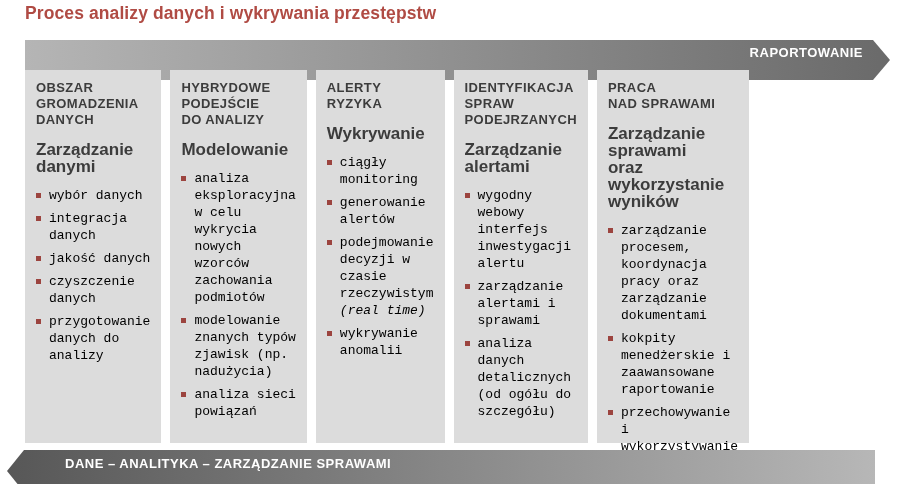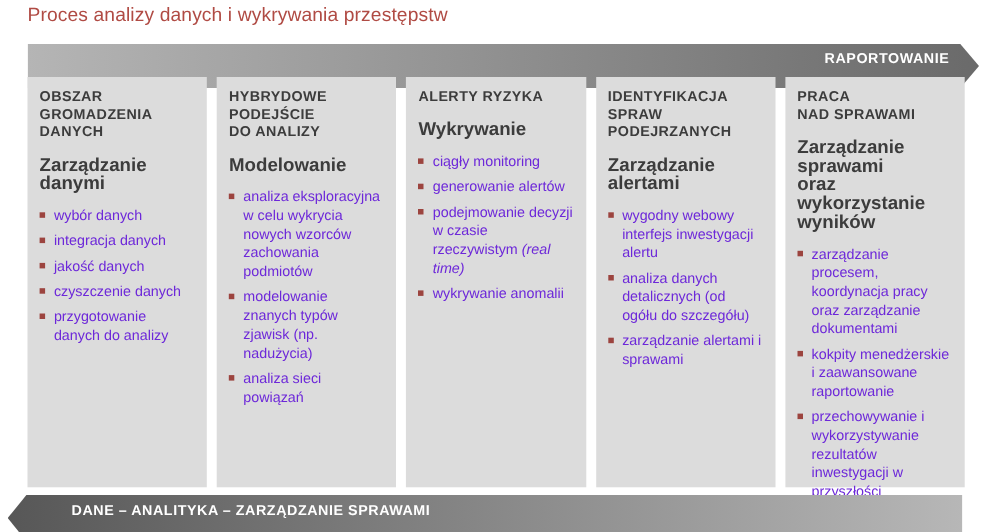--- a/index.html
+++ b/index.html
@@ -6,21 +6,21 @@
   html, body { background: #ffffff; }
   body {
     font-family: "Liberation Sans", "DejaVu Sans", sans-serif;
     width: 900px; height: 484px; position: relative; overflow: hidden;
   }
   .page { position: absolute; inset: 0; width: 900px; height: 484px; background: #ffffff; }
 
   
   .title {
     position: absolute; left: 25px; top: 3px;
-    font-size: 17.5px; font-weight: normal; color: #b04b44;
+    font-size: 17.5px; font-weight: bold; color: #b04b44;
     letter-spacing: 0.1px;
   }
 
   
   .banner {
     position: absolute; color: #ffffff; font-weight: bold; font-size: 13px;
     letter-spacing: 0.5px; white-space: nowrap;
   }
   .banner-top {
     left: 25px; top: 40px; width: 865px; height: 40px; line-height: 26px;
@@ -30,39 +30,39 @@
   }
   .banner-bottom {
     left: 7px; top: 450px; width: 868px; height: 42px; line-height: 28px;
     background: linear-gradient(to right, #575757, #b7b7b7);
     clip-path: polygon(17px 0, 100% 0, 100% 100%, 17px 100%, 0 50%);
     text-align: left; padding-left: 58px;
   }
 
   
   .columns {
-    position: absolute; left: 25px; top: 70px; width: 852px; height: 373px;
+    position: absolute; left: 25px; top: 70px; width: 724px; height: 373px;
     display: flex; gap: 9px;
   }
   .col {
     flex: 1 1 0; background: #dcdcdc; padding: 10px 11px 10px 11px;
   }
   .col-header {
     font-size: 13px; font-weight: bold; color: #3c3c3c;
     line-height: 16px; letter-spacing: 0.4px;
     white-space: pre-line; margin-bottom: 13px;
   }
   .col-subheader {
     font-size: 17px; font-weight: bold; color: #3c3c3c;
     line-height: 17px; white-space: pre-line; margin-bottom: 12px;
   }
   .bullets { list-style: none; }
   .bullet {
     position: relative; padding-left: 13px; margin-bottom: 6px;
-    font-size: 13px; line-height: 17px; color: #6d28d9;
+    font-size: 13px; line-height: 17px; color: #000000; font-family: Liberation Mono, monospace;
   }
   .bullet::before {
     content: ""; position: absolute; left: 0; top: 6px;
     width: 5px; height: 5px; background: #9c443f;
   }
   .bullet em { font-style: italic; }
 </style>
 </head>
 <body>
 
@@ -113,22 +113,22 @@
       </ul>
     </section>
 
     <section class="col">
       <h2 class="col-header">IDENTYFIKACJA
 SPRAW
 PODEJRZANYCH</h2>
       <h3 class="col-subheader">Zarządzanie alertami</h3>
       <ul class="bullets">
         <li class="bullet"><span>wygodny webowy interfejs inwestygacji alertu</span></li>
+        <li class="bullet"><span>zarządzanie alertami i sprawami</span></li>
         <li class="bullet"><span>analiza danych detalicznych (od ogółu do szczegółu)</span></li>
-        <li class="bullet"><span>zarządzanie alertami i sprawami</span></li>
       </ul>
     </section>
 
     <section class="col">
       <h2 class="col-header">PRACA
 NAD SPRAWAMI</h2>
       <h3 class="col-subheader">Zarządzanie sprawami
 oraz wykorzystanie
 wyników</h3>
       <ul class="bullets">

